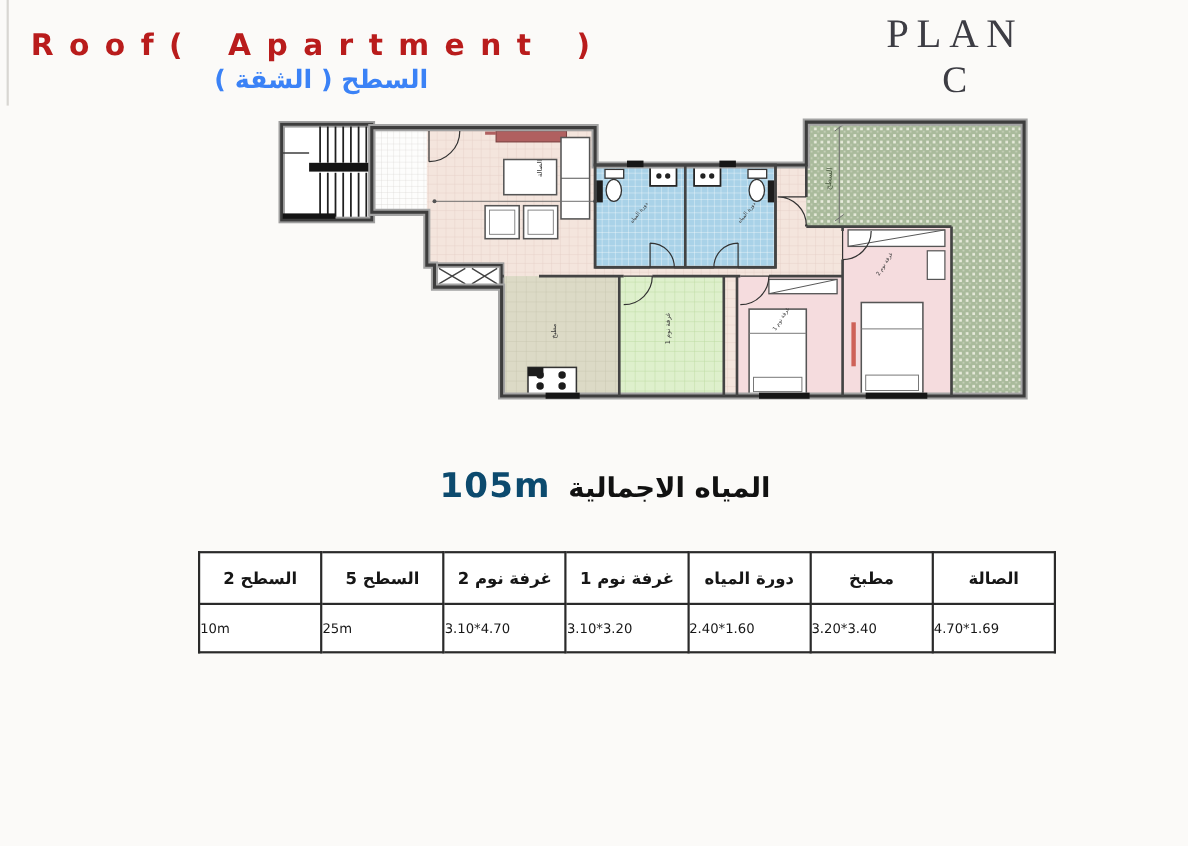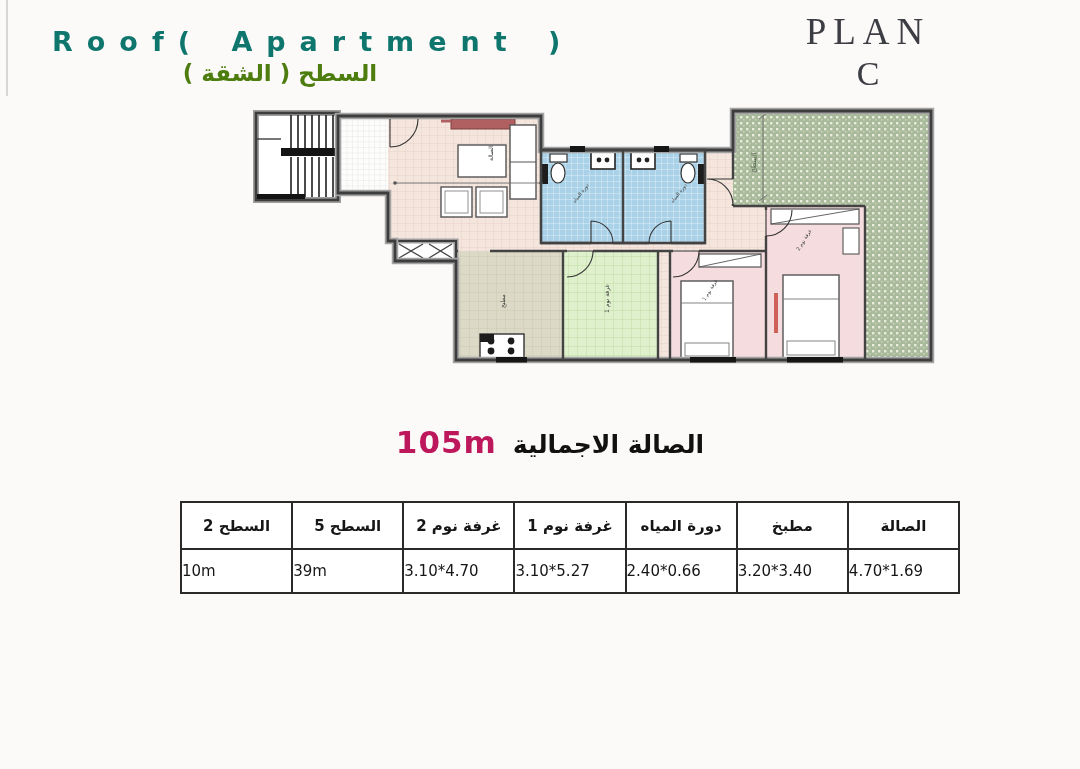--- a/index.html
+++ b/index.html
@@ -5,55 +5,55 @@
   html,body{margin:0;padding:0;}
   body{
     width:1080px;height:769px;position:relative;overflow:hidden;
     background:#fbfaf8;
     font-family:"DejaVu Sans","Liberation Sans",sans-serif;
     color:#1c1c1c;
   }
   .scan-edge{position:absolute;left:6px;top:0;width:2px;height:96px;background:#d8d6d2;}
   
   .title-en{
-    position:absolute;left:52px;top:26px;width:480px;
-    font-size:27px;font-weight:bold;color:#0f766e;
+    position:absolute;left:28px;top:26px;width:480px;
+    font-size:27px;font-weight:bold;color:#b91c1c;
     letter-spacing:14px;word-spacing:4px;white-space:nowrap;
   }
   .title-ar{
-    position:absolute;left:50px;top:60px;width:460px;text-align:center;
-    font-size:23px;font-weight:bold;color:#4d7c0f;direction:rtl;
+    position:absolute;left:62px;top:60px;width:460px;text-align:center;
+    font-size:23px;font-weight:bold;color:#3b82f6;direction:rtl;
   }
   .plan-label{
     position:absolute;left:793px;top:10px;width:150px;text-align:center;
     font-family:"Liberation Serif","DejaVu Serif",serif;color:#3d3d44;
   }
   .plan-word{font-size:37px;letter-spacing:7px;}
   .plan-letter{font-size:34px;margin-top:2px;letter-spacing:0;}
   
   .plan-wrap{position:absolute;left:253px;top:103px;width:682px;height:292px;}
   
   .area-line{
     position:absolute;left:300px;top:424px;width:500px;
     display:flex;direction:rtl;justify-content:center;align-items:baseline;gap:16px;
   }
   .area-label{font-size:25px;font-weight:bold;color:#111;}
-  .area-value{font-size:31px;font-weight:bold;color:#be185d;letter-spacing:1px;direction:ltr;}
+  .area-value{font-size:31px;font-weight:bold;color:#0c4a6e;letter-spacing:1px;direction:ltr;}
   
   table.dims{
     position:absolute;left:180px;top:501px;width:780px;
     border-collapse:collapse;table-layout:fixed;background:#fff;
   }
   table.dims th,table.dims td{
     border:2px solid #2a2a2a;vertical-align:middle;
     font-family:"DejaVu Sans","Liberation Sans",sans-serif;color:#161616;
     padding:0;
   }
   table.dims th{height:45px;font-size:15px;font-weight:bold;direction:rtl;}
-  table.dims td{height:42px;font-size:15px;font-weight:normal;}
+  table.dims td{height:42px;font-size:12px;font-weight:normal;}
   
   svg text{font-family:"DejaVu Sans",sans-serif;}
 </style>
 </head>
 <body>
 
 <div class="scan-edge"></div>
 
 <div class="title-en">Roof( Apartment )</div>
 <div class="title-ar">السطح ( الشقة )</div>
@@ -277,38 +277,38 @@
     <text transform="rotate(-90 252,205)" x="252" y="205">مطبخ</text>
     <text transform="rotate(-90 356,210)" x="356" y="210">غرفة نوم 1</text>
     <text transform="rotate(-58 452,198)" x="452" y="198" font-size="5">غرفة نوم 1</text>
     <text transform="rotate(-58 546,148)" x="546" y="148" font-size="5">غرفة نوم 2</text>
     <text transform="rotate(-85 502,70)" x="502" y="70" fill="#4e5e44" font-size="7">السطح</text>
   </g>
 </svg>
 </div>
 
 <div class="area-line">
-  <span class="area-label">الصالة الاجمالية</span>
+  <span class="area-label">المياه الاجمالية</span>
   <span class="area-value">105m</span>
 </div>
 
 <table class="dims">
   <tbody>
   <tr>
     <th>السطح 2</th>
     <th>السطح 5</th>
     <th>غرفة نوم 2</th>
     <th>غرفة نوم 1</th>
     <th>دورة المياه</th>
     <th>مطبخ</th>
     <th>الصالة</th>
   </tr>
   <tr>
     <td>10m</td>
-    <td>39m</td>
+    <td>25m</td>
     <td>3.10*4.70</td>
-    <td>3.10*5.27</td>
-    <td>2.40*0.66</td>
+    <td>3.10*3.20</td>
+    <td>2.40*1.60</td>
     <td>3.20*3.40</td>
     <td>4.70*1.69</td>
   </tr>
   </tbody>
 </table>
 
 </body></html>

